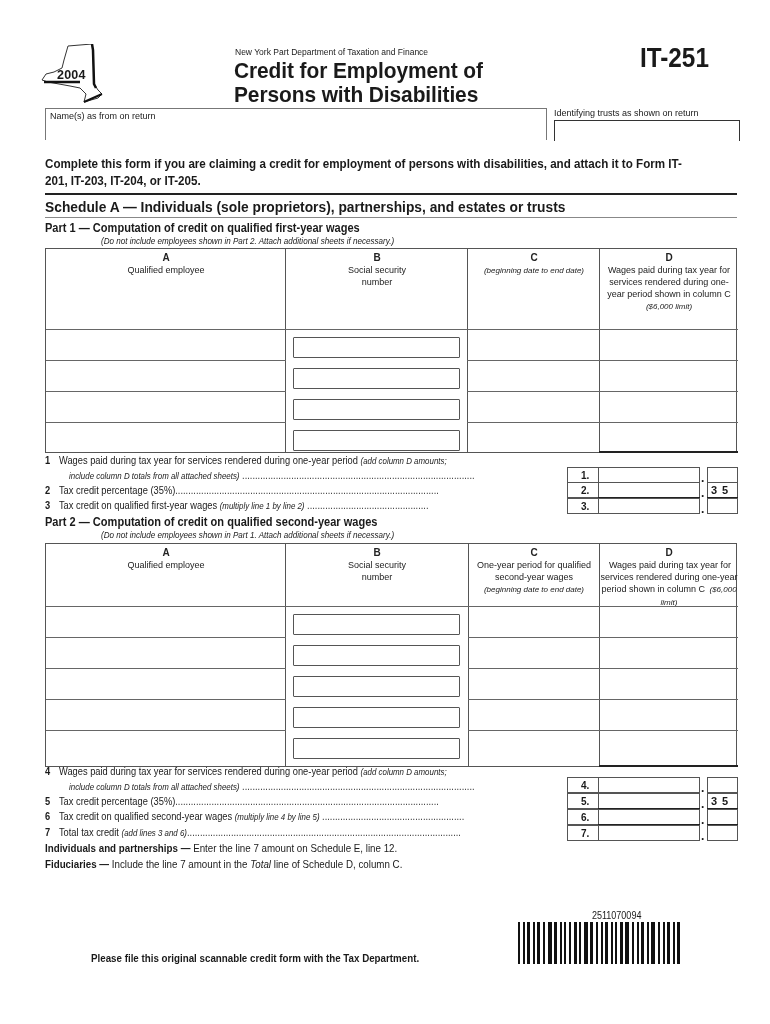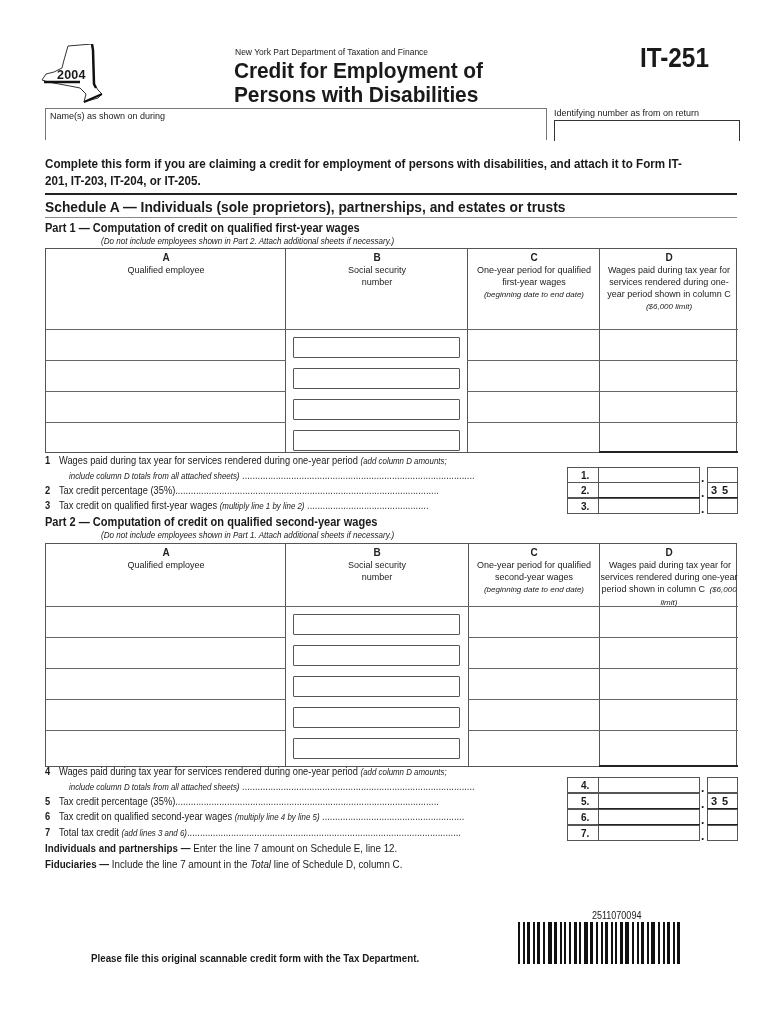--- a/index.html
+++ b/index.html
@@ -68,23 +68,23 @@
 </svg>
 <div class="abs year-label">2004</div>
 <div class="abs dept">New York Part Department of Taxation and Finance</div>
 <div class="abs title">
   <div>Credit for Employment of</div>
   <div>Persons with Disabilities</div>
 </div>
 <div class="abs form-id">IT-251</div>
 
 <div class="abs name-box">
-  <span>Name(s) as shown on during</span>
-</div>
-<div class="abs id-label">Identifying number as from on return</div>
+  <span>Name(s) as from on return</span>
+</div>
+<div class="abs id-label">Identifying trusts as shown on return</div>
 <div class="abs id-box"></div>
 
 <div class="abs instructions">Complete this form if you are claiming a credit for employment of persons with disabilities, and attach it to Form IT-201, IT-203, IT-204, or IT-205.</div>
 <div class="abs rule-thick"></div>
 <div class="abs schedule-title">Schedule A — Individuals (sole proprietors), partnerships, and estates or trusts</div>
 <div class="abs rule-thin"></div>
 
 <div class="abs part-title" style="top:221px;">Part 1 — Computation of credit on qualified first-year wages</div>
 <div class="abs part-note" style="top:236px;">(Do not include employees shown in Part 2. Attach additional sheets if necessary.)</div>
 
@@ -92,21 +92,20 @@
   <div class="hdr" style="left:0; width:240px; top:3px;">
     <span class="letter">A</span>
     <span>Qualified employee</span>
   </div>
   <div class="hdr" style="left:240px; width:182px; top:3px; padding:0 60px;">
     <span class="letter">B</span>
     <span>Social security number</span>
   </div>
   <div class="hdr" style="left:422px; width:132px; top:3px;">
     <span class="letter">C</span>
-    <span style="display:block;padding:0 8px;">One-year period for qualified first-year wages</span>
     <span class="it">(beginning date to end date)</span>
   </div>
   <div class="hdr" style="left:554px; width:138px; top:3px;">
     <span class="letter">D</span>
     <span style="display:block;padding:0 6px;">Wages paid during tax year for services rendered during one-year period shown in column C</span>
     <span class="it">($6,000 limit)</span>
   </div>
 
   <div class="vline" style="left:239px;"></div>
   <div class="vline" style="left:421px;"></div>

